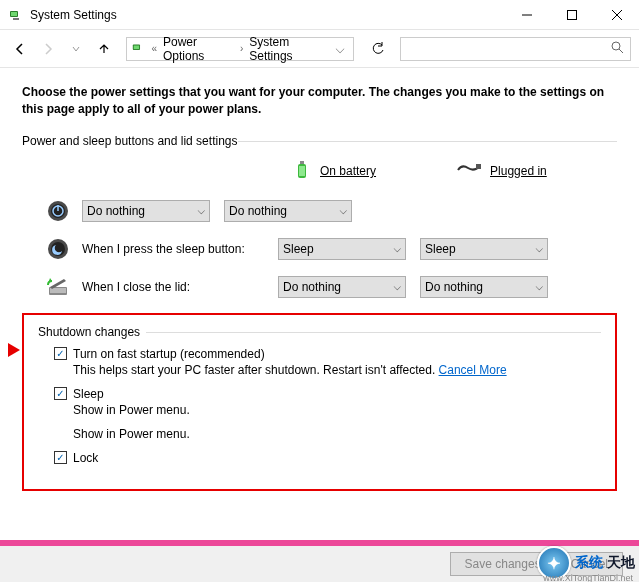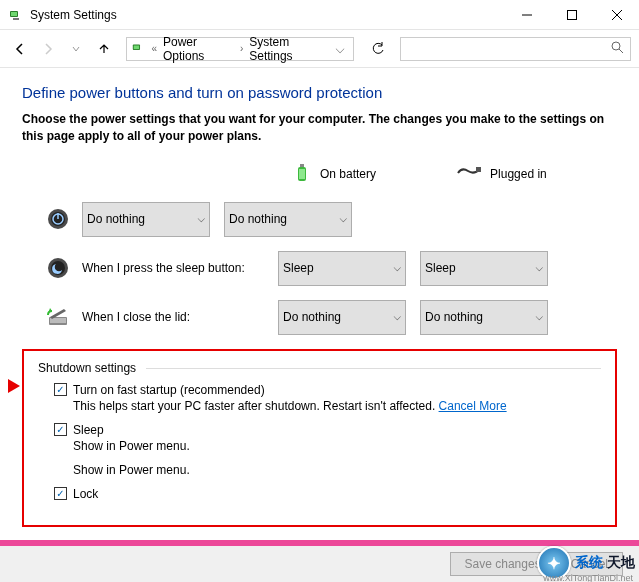--- a/index.html
+++ b/index.html
@@ -20,25 +20,25 @@
 .search-bar { flex: 1; height: 24px; border: 1px solid #ccc; display: flex; align-items: center; padding: 0 6px; margin-left: 4px; }
 .search-bar input { border: none; outline: none; flex: 1; font-size: 12px; background: transparent; }
 .content { padding: 16px 22px 0 22px; }
 h1 { color: #003399; font-size: 15px; font-weight: normal; margin-bottom: 10px; }
 .desc { font-size: 12px; line-height: 1.4; margin-bottom: 16px; font-weight: bold; }
 .group-label { font-size: 12px; color: #000; margin-bottom: 8px; position: relative; }
 .group-label::after { content: ""; position: absolute; top: 50%; height: 1px; background: #ddd; margin-left: 8px; }
 .group-label.g1::after { left: 208px; right: 0; }
 .group-label.g2::after { left: 100px; right: 0; }
 .cols-header { display: flex; padding-left: 270px; gap: 80px; margin: 10px 0 14px 0; align-items: center; }
-.col-h { display: flex; align-items: center; gap: 8px; font-size: 12px; }
+.col-h { display: flex; align-items: center; gap: 8px; font-size: 12px; text-decoration: underline; }
 .row { display: flex; align-items: center; margin-bottom: 14px; padding-left: 24px; }
 .row-icon { width: 24px; height: 24px; margin-right: 12px; flex-shrink: 0; }
 .row-label { width: 196px; font-size: 12px; }
-.select { width: 128px; height: 35px; border: 1px solid #adadad; background: #e1e1e1; font-size: 12px; padding: 0 4px; display: inline-flex; align-items: center; justify-content: space-between; cursor: pointer; }
+.select { width: 128px; height: 22px; border: 1px solid #adadad; background: #e1e1e1; font-size: 12px; padding: 0 4px; display: inline-flex; align-items: center; justify-content: space-between; cursor: pointer; }
 .select + .select { margin-left: 14px; }
 .select .chev { font-size: 10px; color: #555; }
 .red-box { border: 2px solid #e60000; padding: 10px 14px 14px 14px; margin-top: 4px; position: relative; }
 .red-arrow { position: absolute; left: -16px; top: 28px; width: 0; height: 0; border-top: 7px solid transparent; border-bottom: 7px solid transparent; border-left: 12px solid #e60000; }
 .chk-item { margin-bottom: 10px; padding-left: 16px; }
 .chk-line { display: flex; align-items: center; gap: 6px; font-size: 12px; }
 .chk { width: 13px; height: 13px; border: 1px solid #333; display: inline-flex; align-items: center; justify-content: center; font-size: 10px; color: #0063b1; background: #fff; cursor: pointer; flex-shrink: 0; }
 .chk-label.bold { font-weight: 400; }
 .chk-desc { font-size: 12px; margin-top: 2px; padding-left: 19px; }
 .link { color: #0066cc; text-decoration: underline; cursor: pointer; }
@@ -121,23 +121,23 @@
   <div class="search-bar">
     <input type="text" style="">
     <span><svg width="14" height="14">
           <circle cx="6" cy="6" r="4" fill="none" stroke="#666"></circle>
           <line x1="9" y1="9" x2="13" y2="13" stroke="#666"></line>
         </svg></span>
   </div>
 </div>
 
 <div class="content">
-  <h1>Define power buttons and turn on password protection</h1>
   <p class="desc">Choose the power settings that you want for your computer. The changes you make to the settings on this page apply to all of your power plans.</p>
 
+  <div class="group-label g1">Power and sleep buttons and lid settings</div>
 
   <div class="cols-header">
     <div class="col-h">
       <span><svg width="20" height="24">
             <rect x="6" y="6" width="8" height="14" rx="2" fill="#3db83d"></rect>
             <rect x="8" y="3" width="4" height="3" fill="#888"></rect>
             <rect x="7" y="8" width="6" height="10" fill="#8de88d"></rect>
           </svg></span>
       <span>On battery</span>
     </div>
@@ -198,21 +198,21 @@
         <span class="chev">⌵</span>
       </div>
     <div class="select">
         <span>Do nothing</span>
         <span class="chev">⌵</span>
       </div>
   </div>
 
   <div class="red-box">
     <div class="red-arrow"></div>
-    <div class="group-label g2">Shutdown settings</div>
+    <div class="group-label g2">Shutdown changes</div>
 
     <div class="chk-item">
       <div class="chk-line">
         <span class="chk">✓</span>
         <span class="chk-label bold">Turn on fast startup (recommended)</span>
       </div>
       <div class="chk-desc"><span>This helps start your PC faster after shutdown. Restart isn't affected. </span><span class="link">Cancel More</span></div>
     </div>
 
     <div class="chk-item">

